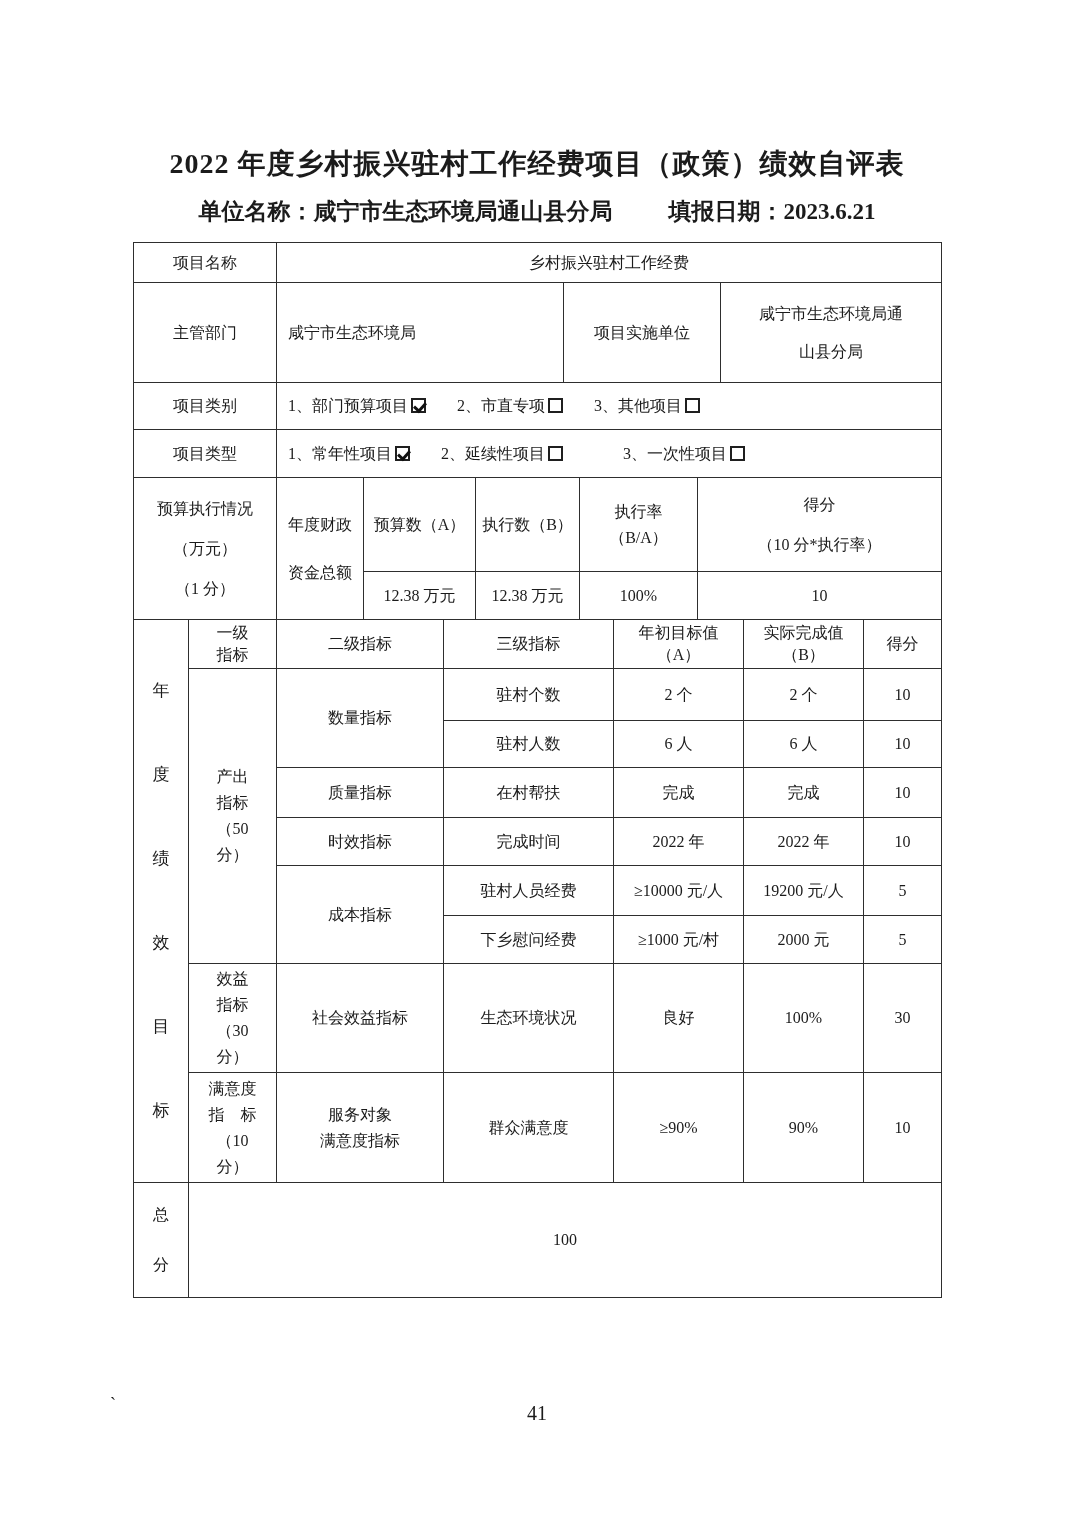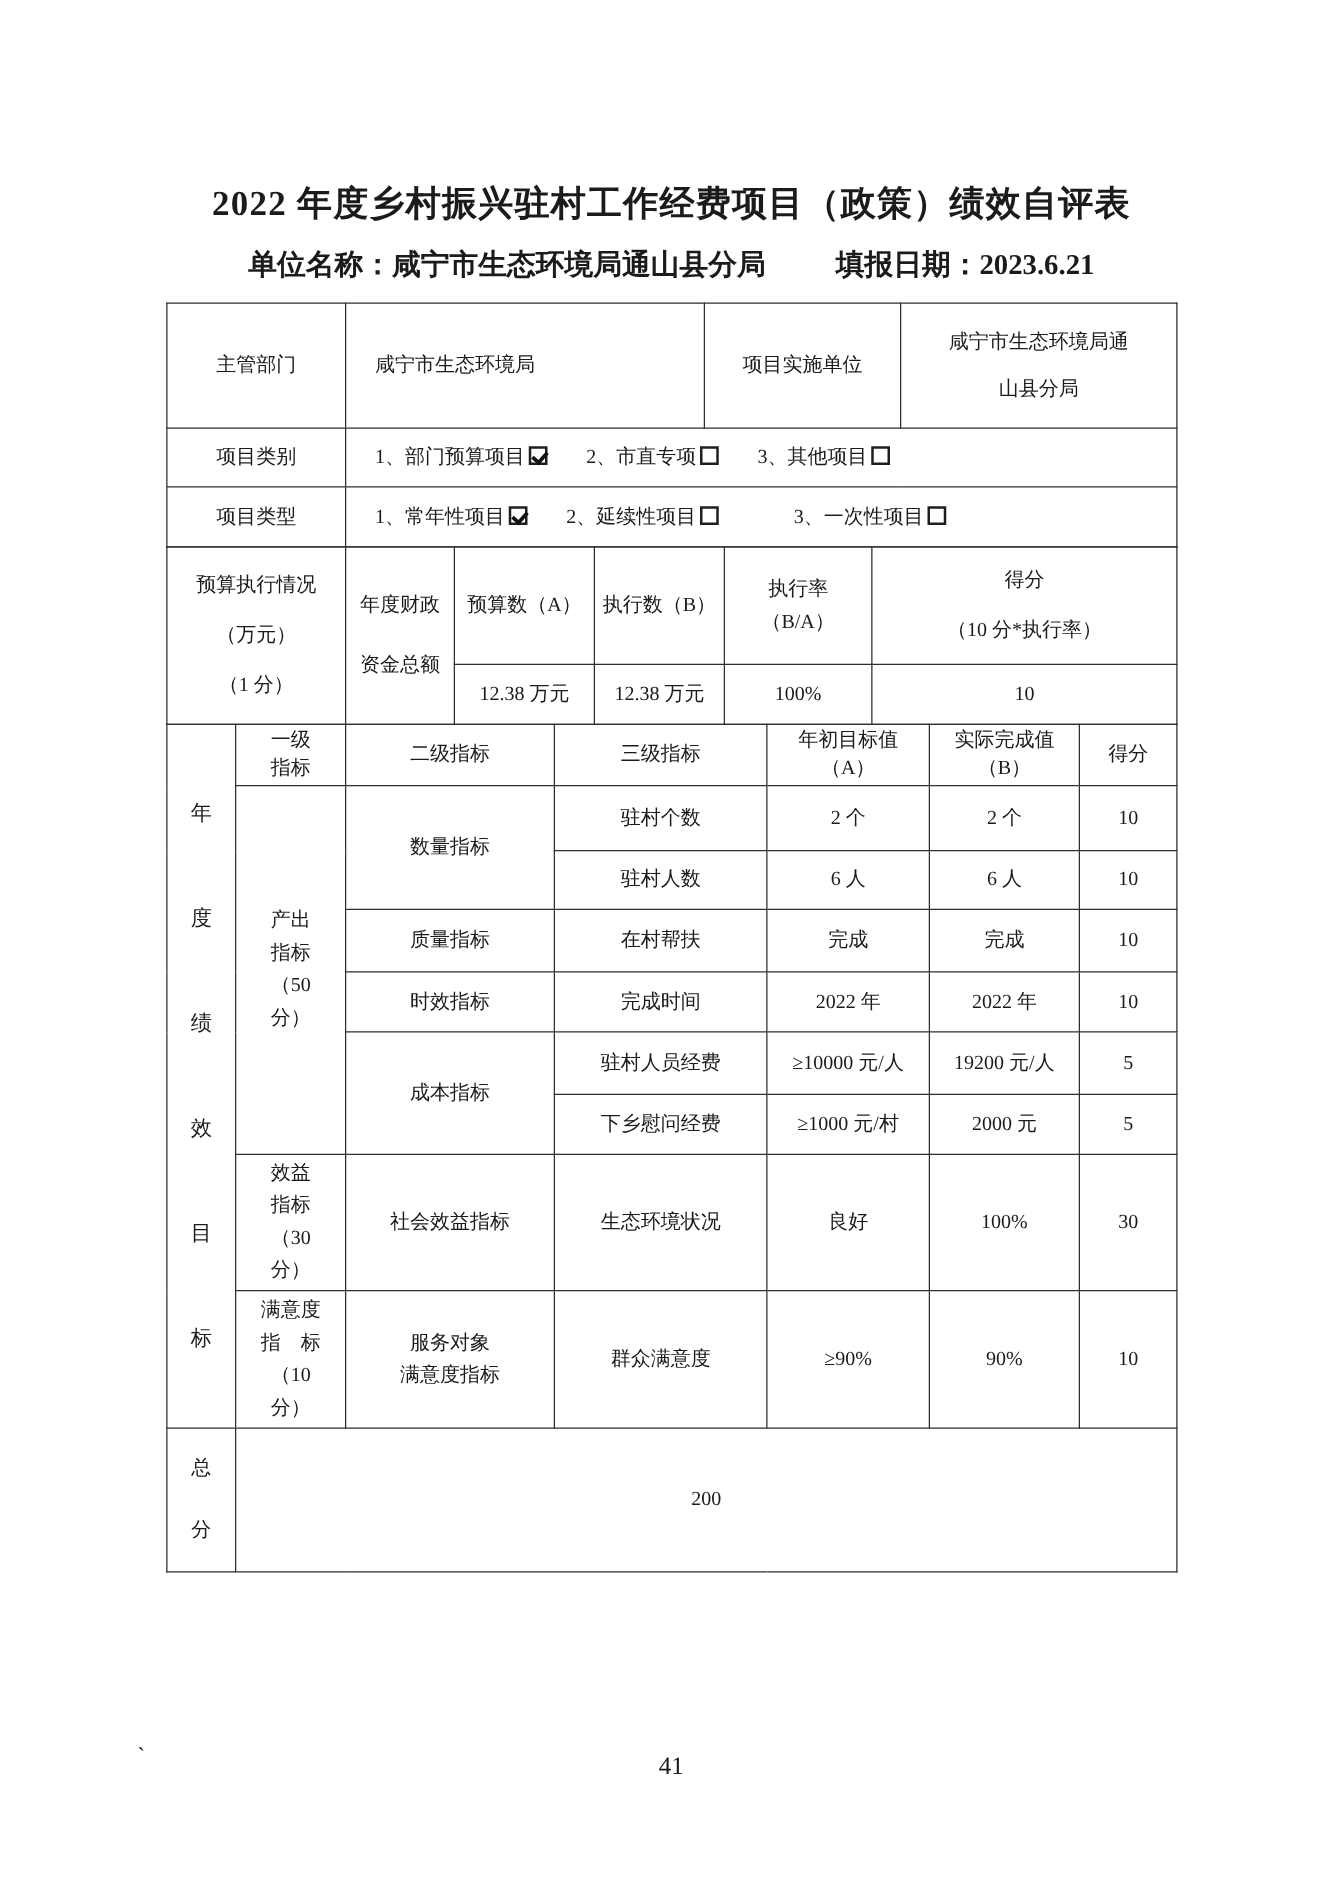--- a/index.html
+++ b/index.html
@@ -35,21 +35,21 @@
   td {
     border: 1px solid #2e2e2e;
     font-size: 16px;
     text-align: center;
     vertical-align: middle;
     padding: 2px 6px;
     line-height: 1.65;
     overflow: hidden;
   }
   .pre { white-space: pre-line; }
-  .left { text-align: left; padding-left: 23px; }
+  .left { text-align: left; padding-left: 11px; }
 
   
   .lh38 { line-height: 38px; }
   .lh40 { line-height: 40px; }
   .lh48 { line-height: 48px; }
   .lh26 { line-height: 26px; }
   .hdr  { line-height: 22px; }
   .side-label { line-height: 84px; font-size: 17px; padding: 0; }
   .total-label { line-height: 50px; padding: 0; }
 
@@ -103,20 +103,24 @@
   <div class="tablewrap">
 
     <table>
       <colgroup>
           <col style="width:143px">
           <col style="width:287px">
           <col style="width:157px">
           <col style="width:221px">
         </colgroup>
       <tbody>
+          <tr style="height:40px">
+        <td>项目名称</td>
+        <td colspan="3">乡村振兴驻村工作经费</td>
+      </tr>
       <tr style="height:100px">
         <td>主管部门</td>
         <td class="left">咸宁市生态环境局</td>
         <td>项目实施单位</td>
         <td class="pre lh38">咸宁市生态环境局通
 山县分局</td>
       </tr>
       <tr style="height:47px">
         <td>项目类别</td>
         <td colspan="3" class="left">
@@ -258,21 +262,21 @@
         <td class="pre">服务对象
 满意度指标</td>
         <td>群众满意度</td>
         <td>≥90%</td>
         <td>90%</td>
         <td>10</td>
       </tr>
       <tr style="height:115px">
         <td class="pre total-label">总
 分</td>
-        <td colspan="6">200</td>
+        <td colspan="6">100</td>
       </tr>
     </tbody>
       </table>
 
   </div>
 </div>
 
 <div class="stray-mark">`</div>
 <div class="footer-page">41</div>
 

